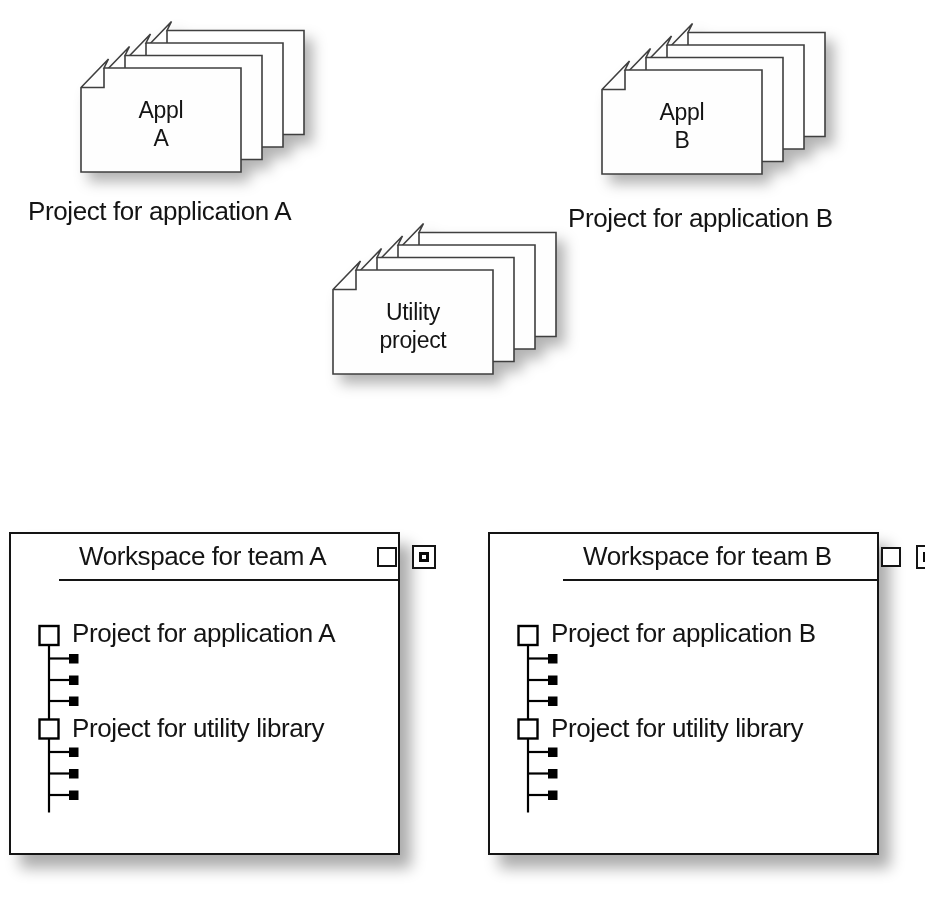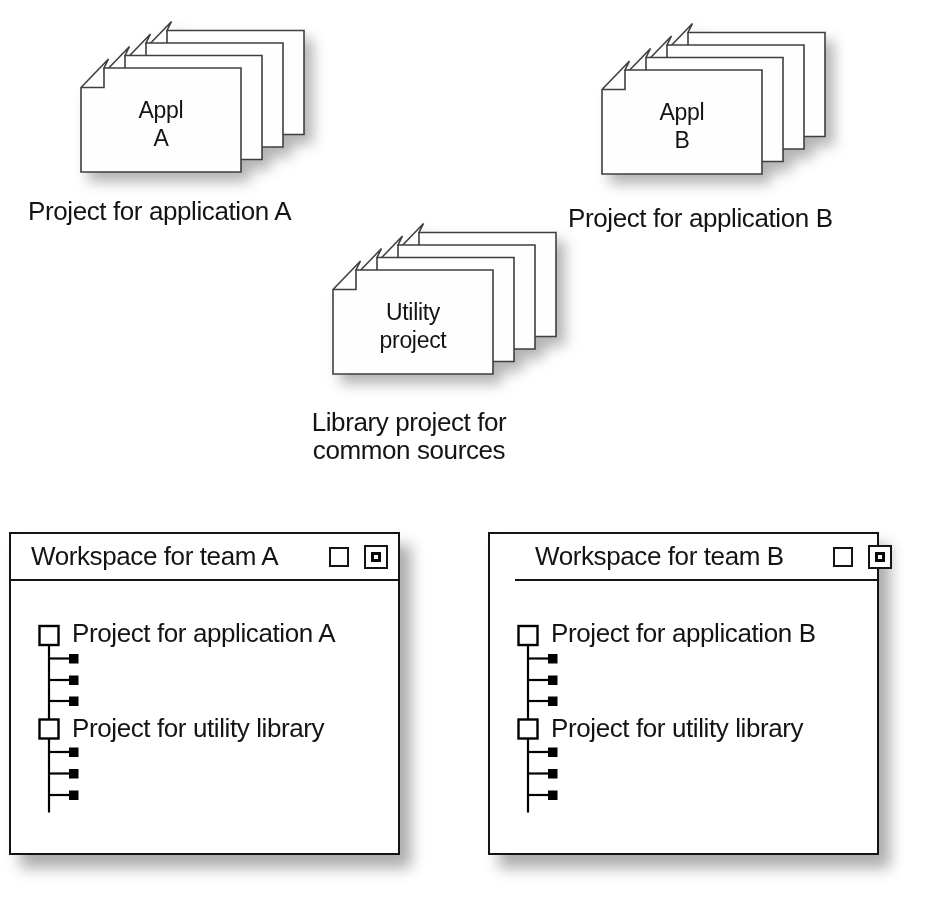--- a/index.html
+++ b/index.html
@@ -16,21 +16,21 @@
   .page-label span{display:block;}
 
   .caption{position:absolute;font-size:26px;line-height:28px;letter-spacing:-0.4px;white-space:nowrap;}
   .caption.centered{text-align:center;white-space:normal;}
   .caption.centered span{display:block;}
 
   
   .window{position:absolute;width:391px;height:323px;background:#ffffff;
     border:2.4px solid #141414;box-sizing:border-box;
     box-shadow:11px 13px 14px rgba(0,0,0,0.33);}
-  .titlebar{position:relative;height:45px;border-bottom:2.4px solid #141414;}
+  .titlebar{position:relative;height:45px;border-bottom:2.4px solid #141414;margin-left:48px;}
   .title{position:absolute;left:20px;top:0;line-height:44px;font-size:26px;letter-spacing:-0.4px;white-space:nowrap;}
   .wbtn{position:absolute;top:13px;width:20px;height:20px;border:2.4px solid #141414;background:#ffffff;box-sizing:border-box;}
   .wbtn.b1{left:318px;}
   .wbtn.b2{left:353px;top:11px;width:24px;height:24px;display:flex;align-items:center;justify-content:center;}
   .wbtn-inner{width:10px;height:10px;border:3px solid #0a0a0a;box-sizing:border-box;background:#ffffff;}
 
   .tree-svg{position:absolute;left:0;top:45px;}
   .tree-line{stroke:#000000;stroke-width:2.2;fill:none;}
   .tree-node{fill:#ffffff;stroke:#000000;stroke-width:2.4;}
   .tree-leaf{fill:#000000;stroke:none;}
@@ -102,24 +102,20 @@
         </g>
       <g transform="translate(3,49)">
           <path class="page" d="M27.5 -9 L0 19.5 L0 104 L160 104 L160 0 L23 0 Z M0 19.5 L23 19.5 L23 0"></path>
         </g>
     </svg>
     <div class="page-label">
       <span>Utility</span>
       <span>project</span>
     </div>
   </div>
-  <div class="caption centered" style="left:289px;top:408px;width:240px;">
-    <span>Library project for</span>
-    <span>common sources</span>
-  </div>
 
   <div class="window" style="left:9px;top:532px;">
     <div class="titlebar">
       <div class="title">Workspace for team A</div>
       <div class="wbtn b1"></div>
       <div class="wbtn b2">
         <div class="wbtn-inner"></div>
       </div>
     </div>
     <svg class="tree-svg" width="386" height="271" viewBox="0 0 386 271">

